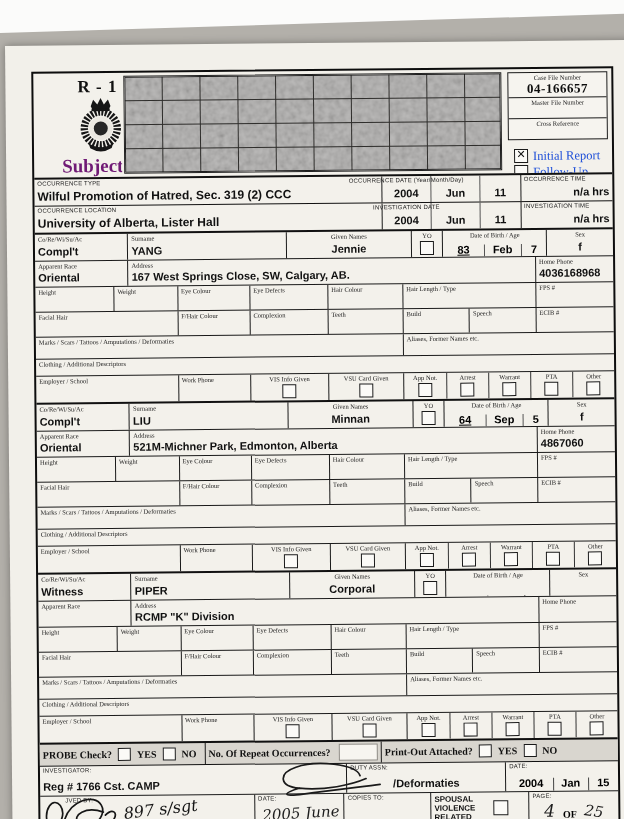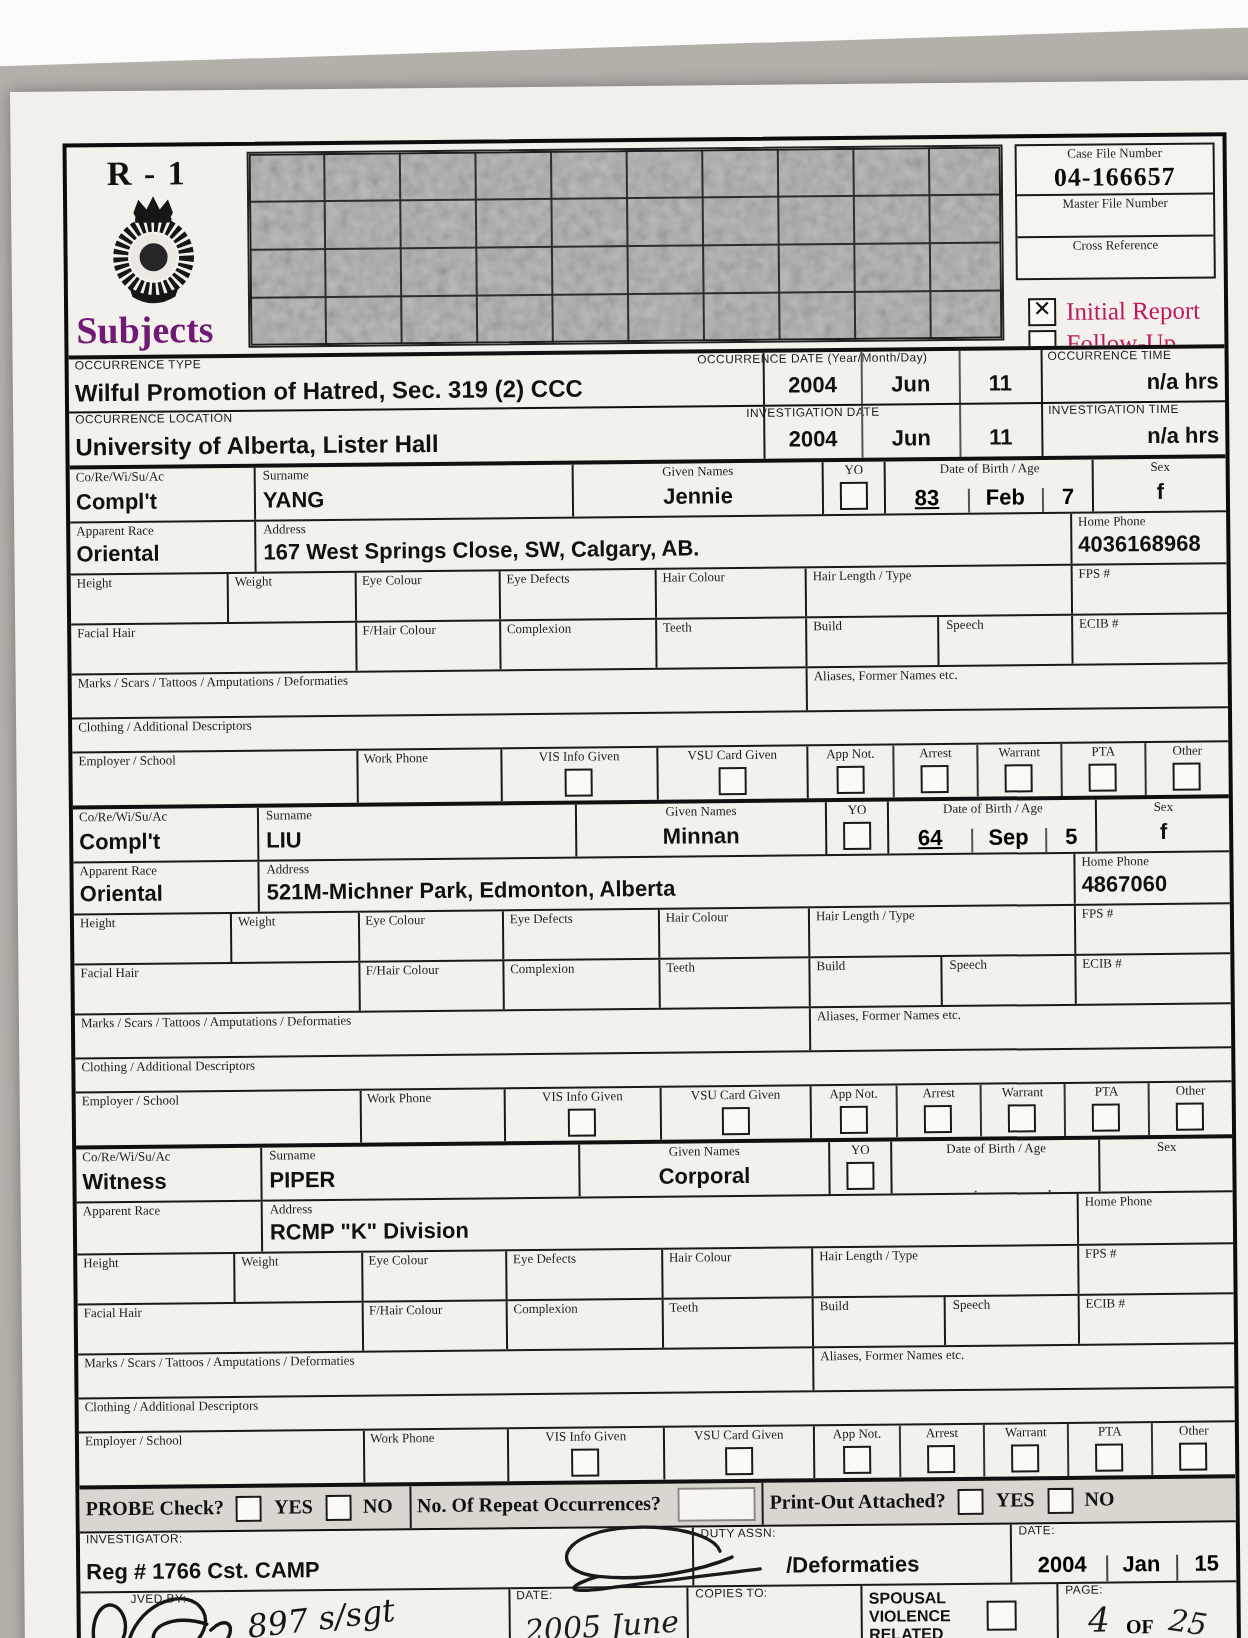--- a/index.html
+++ b/index.html
@@ -25,34 +25,34 @@
   .valbig{font-size:12px;}
   .right{align-self:flex-end;text-align:right;margin-left:40px;}
 
   .cb{width:12px;height:12px;border:1.4px solid #1a1a1a;background:#fbfaf7;display:inline-block;
       position:relative;flex:none;}
   .cb.checked::after{content:"\2715";position:absolute;left:0;top:-1px;width:100%;text-align:center;
       font:bold 11px/12px "DejaVu Sans",sans-serif;color:#111;}
 
   
   .hdr{display:grid;grid-template-columns:88px 1fr 108px;height:104px;border-top:none;}
-  .hdr-left{position:relative;padding:2px 0 0 6px;}
+  .hdr-left{position:relative;padding:2px 0 0 6px;margin-left:24px;}
   .form-code{font:bold 17px/1 "Liberation Serif",serif;color:#111;margin:3px 0 0 14px;letter-spacing:1px;}
   .form-title{position:absolute;bottom:2px;left:4px;font:bold 19px/1 "Liberation Serif",serif;color:#701a75;}
   .crest{margin:2px 0 0 12px;}
   .redacted{margin:3px 2px;border:1px solid #222;}
   .hdr-right{padding:3px 4px;display:flex;flex-direction:column;}
   .casebox{border:1.2px solid #1a1a1a;background:#f6f4ef;}
   .casebox .sec{border-top:1px solid #1a1a1a;padding:1px 2px;min-height:18px;text-align:center;}
   .casebox .sec:first-child{border-top:none;}
   .casebox .seclbl{font:6.5px/1.2 "Liberation Serif",serif;color:#222;}
   .case-number{font:bold 13px/1.1 "Liberation Serif",serif;color:#0d0d0d;letter-spacing:.5px;}
   .report-type{margin-top:7px;padding-left:6px;}
   .rline{display:flex;align-items:center;gap:5px;margin-top:2px;}
-  .rline .txt{font:12.5px/1 "Liberation Serif",serif;color:#be185d;}
+  .rline .txt{font:12.5px/1 "Liberation Serif",serif;color:#1d4ed8;}
 
   
   .occ{grid-template-columns:60% 8.5% 8.5% 7% 16%;height:26px;border-top:2px solid #111;}
   .occ2{border-top:1.5px solid #111;}
 
   
   .sub{border-top:2px solid #111;}
   .sub .row:first-child{border-top:none;}
   .r1{grid-template-columns:16% 27.5% 21.5% 5.5% 18% 11.5%;height:26px;}
   .r2{grid-template-columns:16% 70.5% 13.5%;height:25px;}

